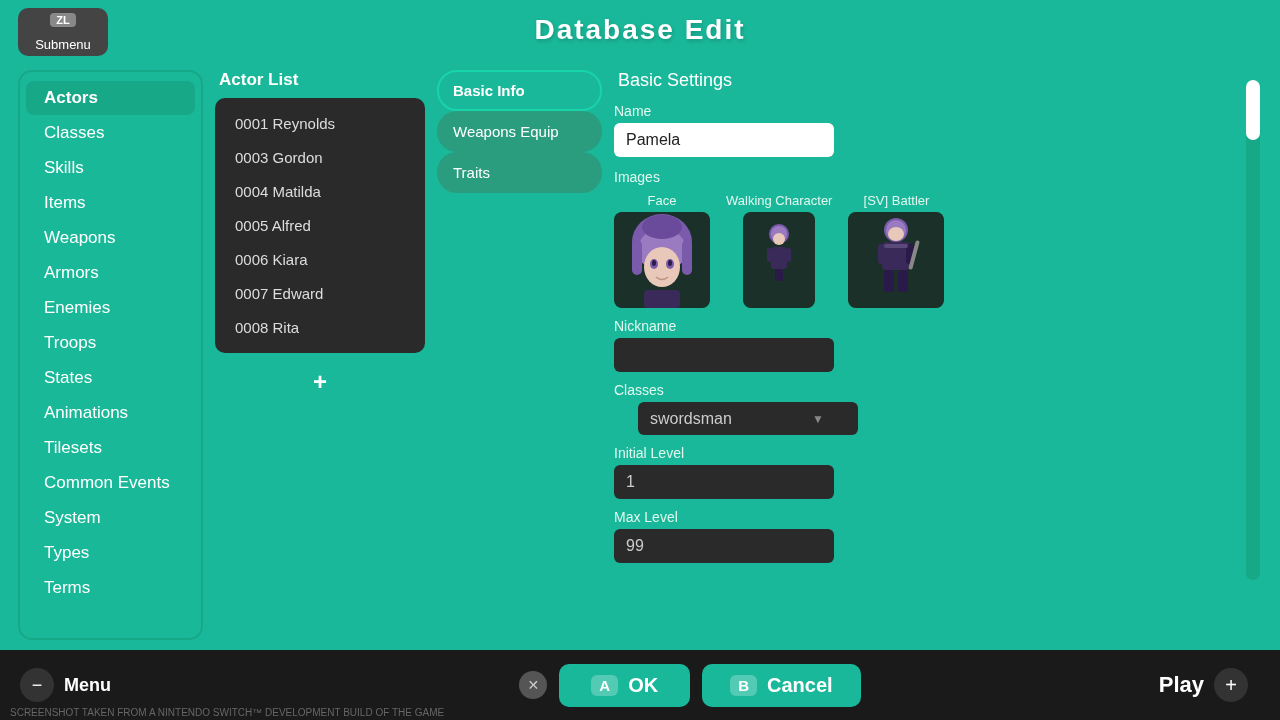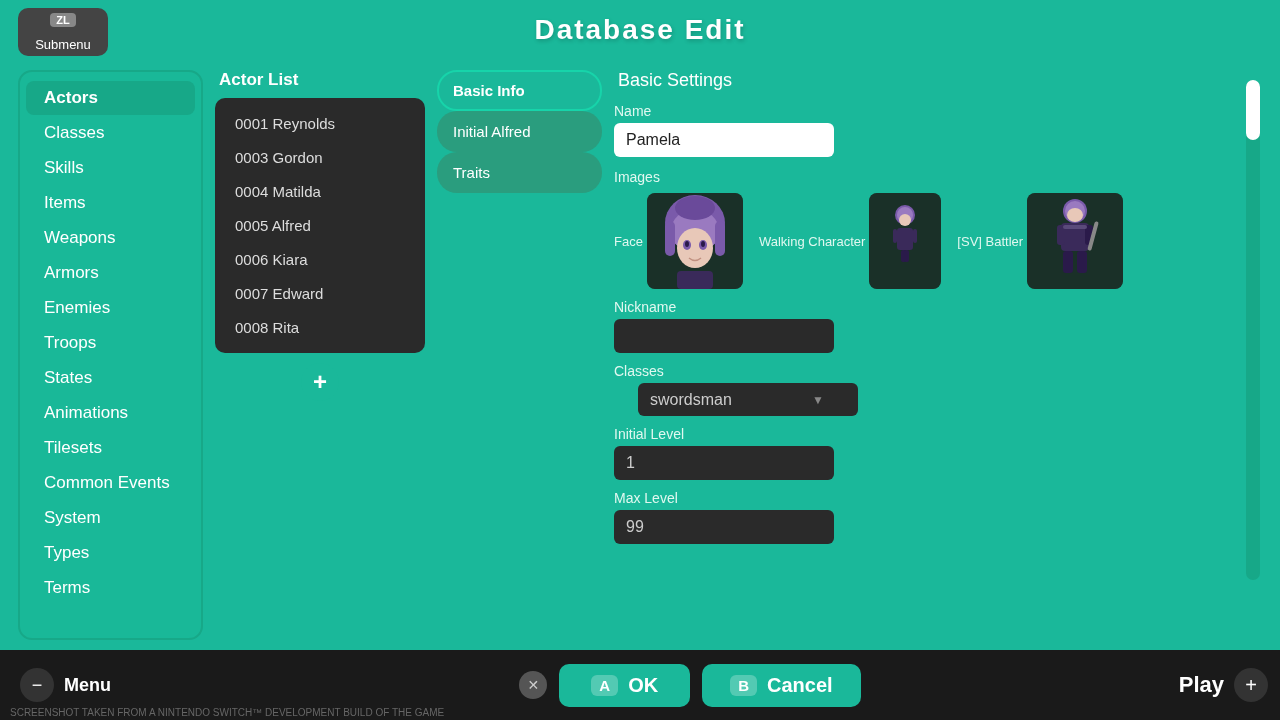--- a/index.html
+++ b/index.html
@@ -210,20 +210,21 @@
       margin-bottom: 8px;
     }
     .images-row {
       display: flex;
       flex-direction: row;
       gap: 16px;
       align-items: flex-start;
     }
     .image-box {
       display: flex;
+      flex-direction: column;
       align-items: center;
       gap: 4px;
     }
     .image-box-label {
       font-size: 13px;
       color: #e0f8f0;
     }
     .image-placeholder {
       background: #1a4a3a;
       border-radius: 8px;
@@ -390,21 +391,21 @@
       background: rgba(255,255,255,0.25);
       border-radius: 6px;
       padding: 2px 8px;
       font-size: 15px;
       font-weight: bold;
     }
     #play-section {
       display: flex;
       align-items: center;
       gap: 10px;
-      padding-right: 12px;
+      padding-right: 32px;
       width: 200px;
       justify-content: flex-end;
     }
     .plus-btn {
       background: #333;
       border: none;
       color: #fff;
       width: 34px;
       height: 34px;
       border-radius: 50%;
@@ -470,21 +471,21 @@
         <div class="actor-row">0007 Edward</div>
         <div class="actor-row">0008 Rita</div>
       </div>
     <div id="add-actor-btn">
       <button class="add-btn">+</button>
     </div>
   </div>
 
   <div id="tab-panel">
   <div class="tab-item active">Basic Info</div>
-      <div class="tab-item">Initial Alfred</div>
+      <div class="tab-item">Weapons Equip</div>
       <div class="tab-item">Traits</div>
     </div>
 
   <div id="settings-panel">
     <div id="settings-header">Basic Settings</div>
 
     <div class="field-label">Name</div>
     <input class="field-input" type="text" value="Pamela" style="">
 
     <div class="images-section">

